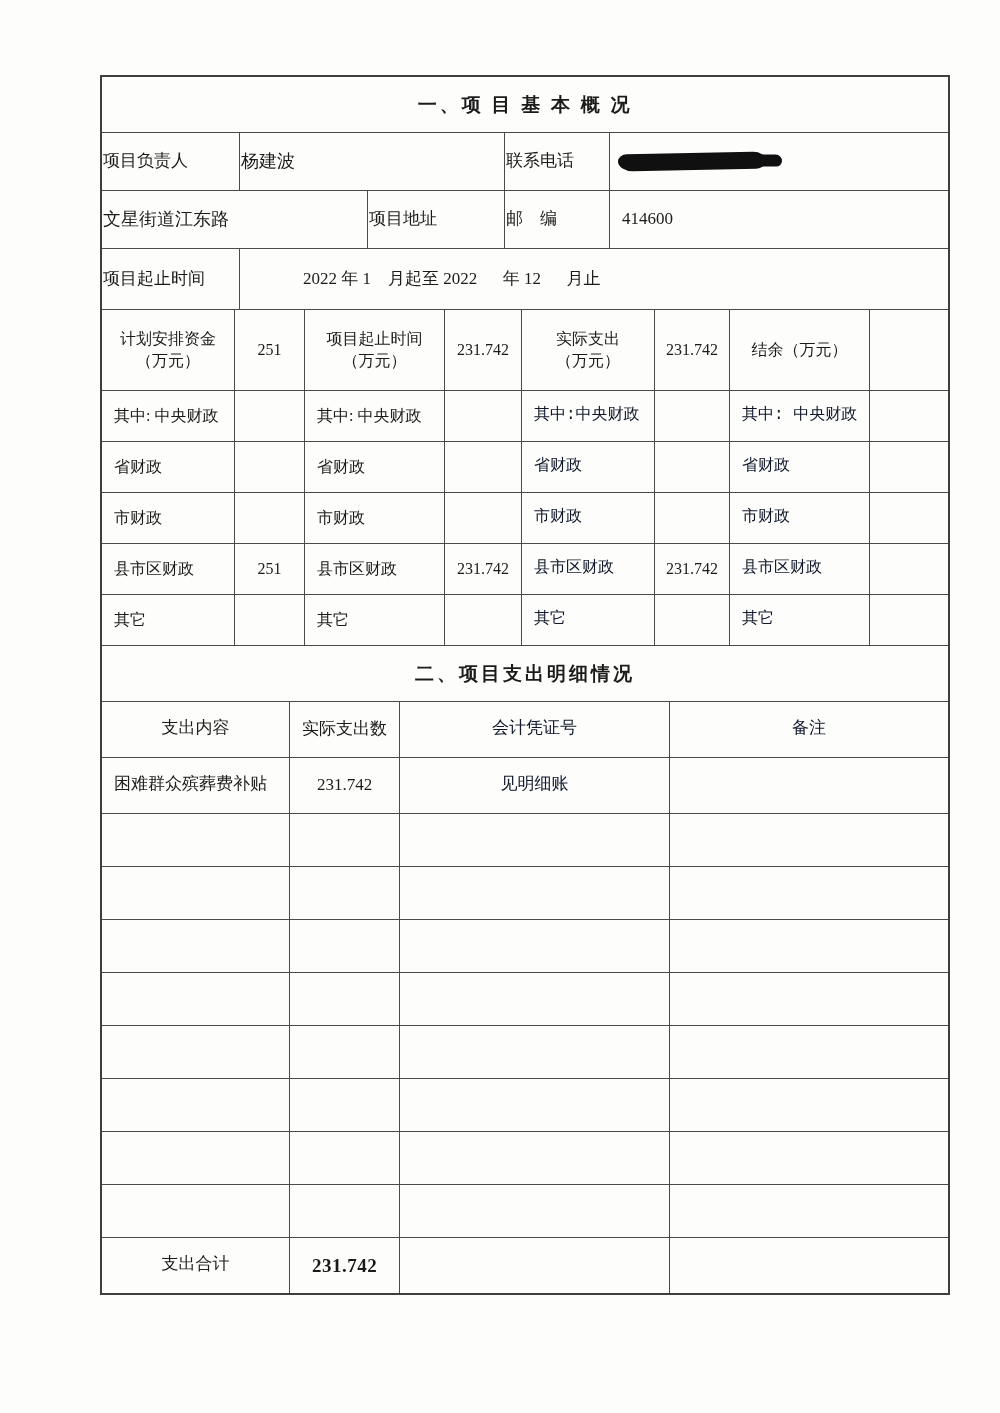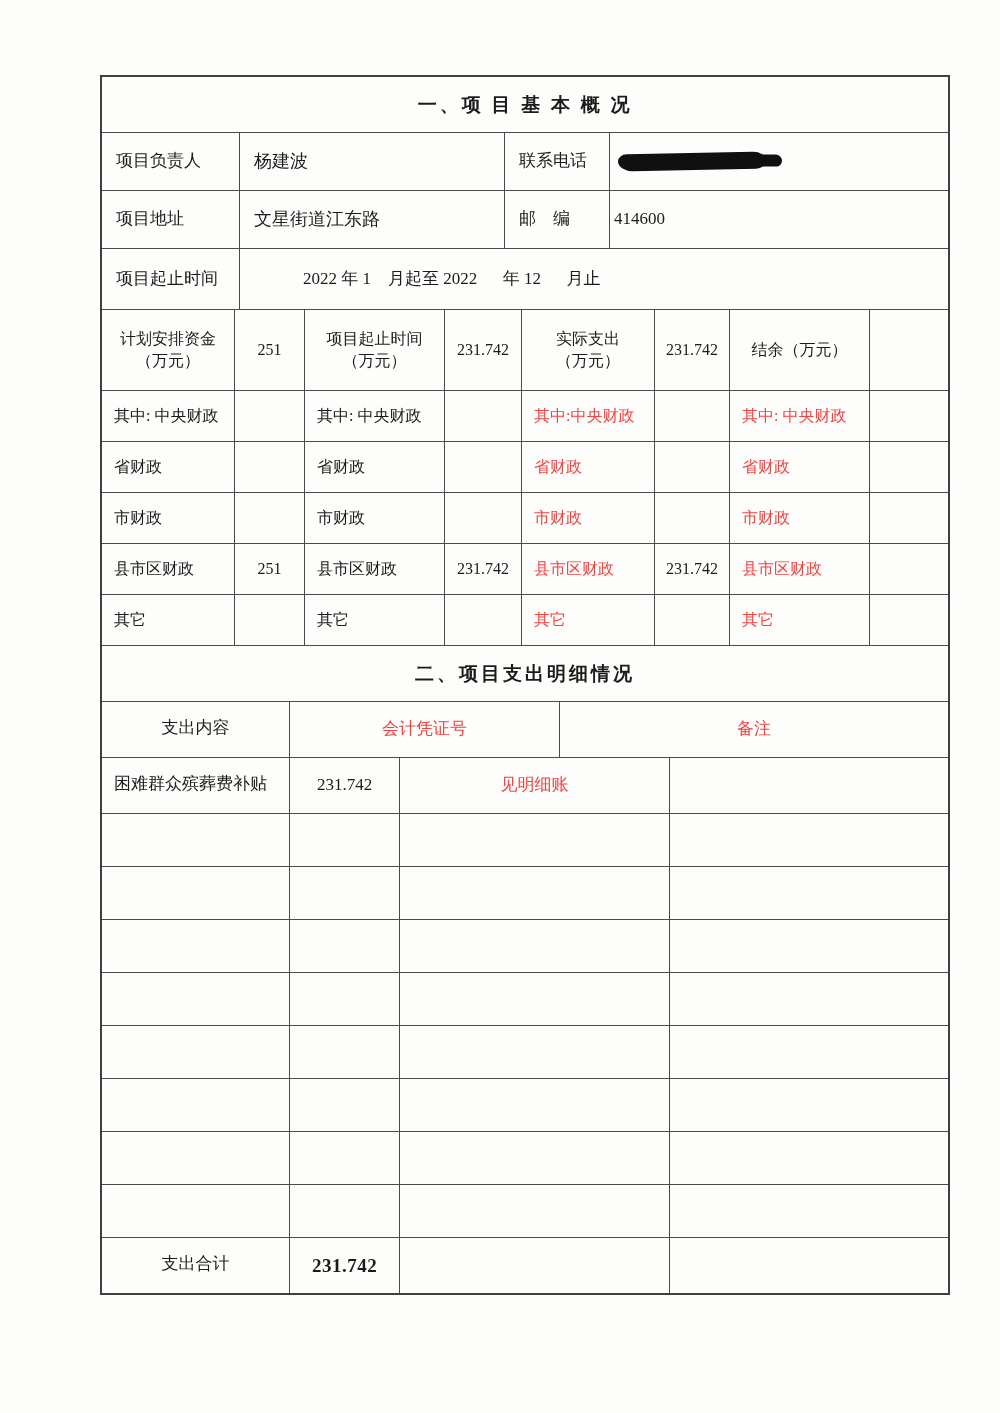--- a/index.html
+++ b/index.html
@@ -54,41 +54,41 @@
   .w77  { flex: 0 0 77px; }
   .w133 { flex: 0 0 133px; }
   .w75  { flex: 0 0 75px; }
   
   .w187 { flex: 0 0 187px; font-family: Liberation Mono, monospace; }
   .w110 { flex: 0 0 110px; }
   .w270 { flex: 0 0 270px; }
   .grow { flex: 1 1 auto; }
 
   .center { justify-content: center; text-align: center; }
-  .pad { padding-left: 14px; }
+  .pad { padding-left: 1px; }
   .pad6 { padding-left: 12px; }
   .fs16 { font-size: 16px; }
   .pre { white-space: pre-wrap; }
   .preline { white-space: pre-line; }
-  .faded { color: #ef4444; }
+  .faded { color: #0f172a; font-family: Liberation Mono, monospace; }
 
   .section-title {
     font-weight: bold;
     font-size: 19px;
     letter-spacing: 3px;
   }
   .value-strong { font-size: 18px; }
   .num { font-size: 16px; text-align: center; }
   .total-amount {
     font-weight: bold;
     font-size: 19px;
     letter-spacing: 0.5px;
   }
   .period-cell { padding-left: 63px; }
-  .postal-value { padding-left: 4px; }
+  .postal-value { padding-left: 12px; }
 
   .redact {
     position: relative;
     margin-left: 8px;
     width: 148px;
     height: 17px;
     background: #101010;
     border-radius: 9px 13px 10px 15px / 7px 9px 8px 10px;
     transform: rotate(-1.2deg);
   }
@@ -117,22 +117,22 @@
     <div class="row h57">
       <div class="cell w137 pad">项目负责人</div>
       <div class="cell w265 pad value-strong">杨建波</div>
       <div class="cell w105 pad">联系电话</div>
       <div class="cell grow">
         <div class="redact"></div>
       </div>
     </div>
 
     <div class="row h57">
+      <div class="cell w265 pad value-strong">文星街道江东路</div>
       <div class="cell w137 pad">项目地址</div>
-      <div class="cell w265 pad value-strong">文星街道江东路</div>
       <div class="cell w105 pad pre">邮    编</div>
       <div class="cell grow postal-value">414600</div>
     </div>
 
     <div class="row h60">
       <div class="cell w137 pad">项目起止时间</div>
       <div class="cell grow period-cell pre">2022 年 1    月起至 2022      年 12      月止</div>
     </div>
 
     <div class="row h80">
@@ -203,20 +203,21 @@
       <div class="cell w140 pad6 fs16 faded">其它</div>
       <div class="cell grow"></div>
     </div>
 
     <div class="row h55">
       <div class="cell grow center section-title">二、项目支出明细情况</div>
     </div>
 
     <div class="row h55">
       <div class="cell w187 center">支出内容</div>
+      <div class="cell w110 center">实际支出数</div>
       <div class="cell w270 center faded">会计凭证号</div>
       <div class="cell grow center faded">备注</div>
     </div>
 
     <div class="row h55">
       <div class="cell w187 pad6">困难群众殡葬费补贴</div>
       <div class="cell w110 center">231.742</div>
       <div class="cell w270 center faded">见明细账</div>
       <div class="cell grow"></div>
     </div>

